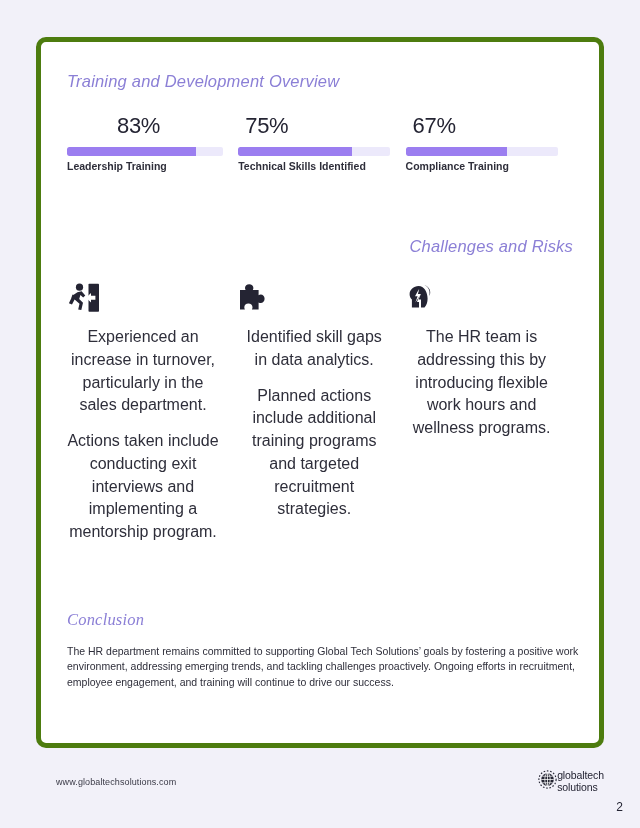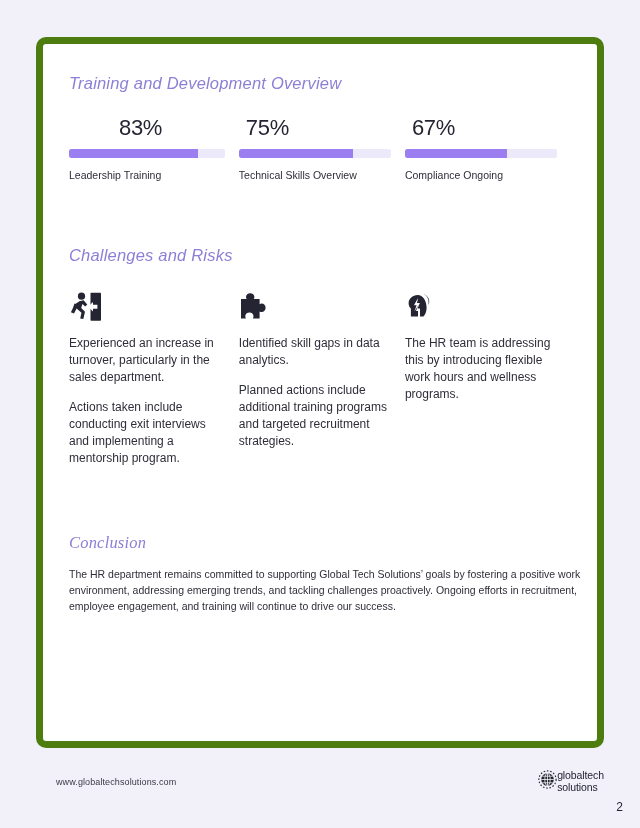--- a/index.html
+++ b/index.html
@@ -17,21 +17,21 @@
   }
 
   
   .card {
     position: absolute;
     left: 36px;
     top: 37px;
     width: 568px;
     height: 711px;
     background: #ffffff;
-    border: 7px solid #4d7c0f;
+    border: 5px solid #4d7c0f;
     border-radius: 10px;
   }
 
   .card-inner {
     padding: 30px 26px 0 26px;
   }
 
   
   .section-heading {
     font-size: 16.5px;
@@ -79,52 +79,54 @@
   .metric:nth-child(2) .bar-track { width: 152px; }
   .metric:nth-child(3) .bar-track { width: 152px; }
 
   .bar-fill {
     height: 100%;
     background: #9b7ef0;
     border-radius: 2px 0 0 2px;
   }
 
   .metric-label {
-    margin-top: 11px;
+    margin-top: 4px;
     font-size: 10.5px;
     color: #2e2e3a;
     line-height: 1.3;
-  }
-
-  
-  .challenges-heading { margin-top: 64px; }
+    font-weight: bold;
+  }
+
+  
+  .challenges-heading { margin-top: 64px; text-align: right; }
 
   .challenges {
     display: flex;
     margin-top: 22px;
   }
 
   .challenge {
     width: 180px;
   }
   .challenge:nth-child(2) { width: 176px; }
   .challenge:nth-child(3) { width: 176px; }
 
   .challenge-icon {
     height: 34px;
     display: flex;
     align-items: flex-end;
   }
 
   .challenge-body {
     margin-top: 13px;
-    font-size: 12px;
+    font-size: 16px;
     color: #2e2e3a;
     line-height: 1.42;
     width: 152px;
+    text-align: center;
   }
   .challenge-body p + p { margin-top: 13px; }
 
   
   .conclusion-heading { margin-top: 66px; font-family: Liberation Serif, serif; }
 
   .conclusion-body {
     margin-top: 14px;
     font-size: 10.5px;
     color: #2e2e3a;
@@ -187,29 +189,29 @@
           <div class="bar-fill" style="width: 83%;"></div>
         </div>
         <div class="metric-label">Leadership Training</div>
       </div>
 
       <div class="metric">
         <div class="metric-value">75%</div>
         <div class="bar-track">
           <div class="bar-fill" style="width: 75%;"></div>
         </div>
-        <div class="metric-label">Technical Skills Overview</div>
+        <div class="metric-label">Technical Skills Identified</div>
       </div>
 
       <div class="metric">
         <div class="metric-value">67%</div>
         <div class="bar-track">
           <div class="bar-fill" style="width: 67%;"></div>
         </div>
-        <div class="metric-label">Compliance Ongoing</div>
+        <div class="metric-label">Compliance Training</div>
       </div>
 
     </div>
 
     <div class="section-heading challenges-heading">Challenges and Risks</div>
 
     <div class="challenges">
 
       <div class="challenge">
         <div class="challenge-icon">

